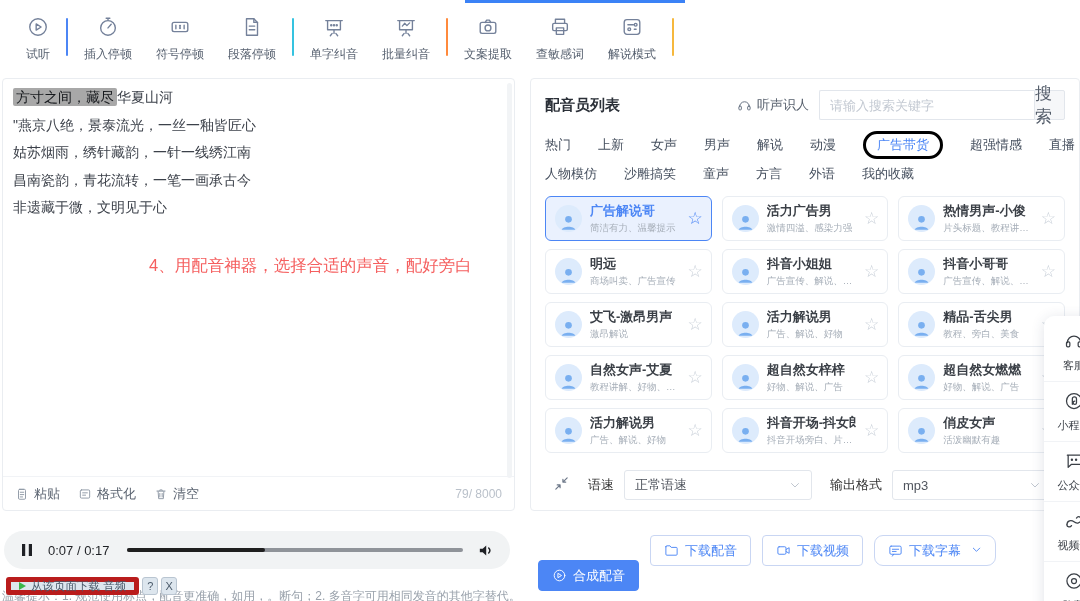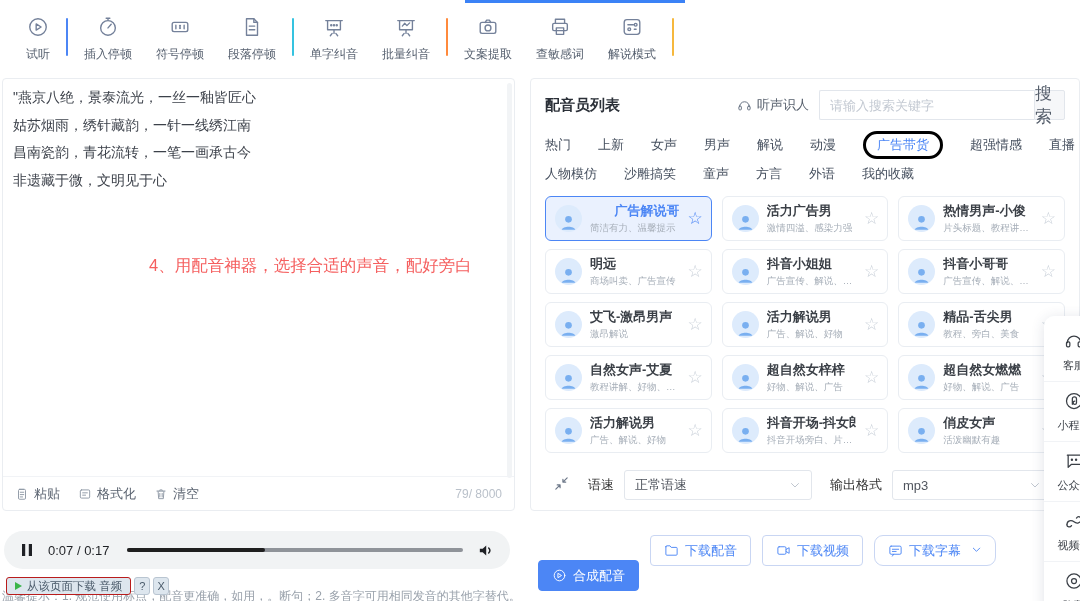--- a/index.html
+++ b/index.html
@@ -56,21 +56,21 @@
   .vcard { height:45px; border:1px solid #e9edf2; border-radius:6px; display:flex; align-items:center;
            gap:8px; padding:0 8px 0 9px; cursor:pointer; background:#fff; overflow:hidden; }
   .vcard .avatar { width:27px; height:27px; border-radius:50%; background:#ddebfc; flex:none;
                    display:flex; align-items:flex-end; justify-content:center; overflow:hidden; }
   .vcard .avatar svg { width:19px; height:19px; }
   .vc-text { flex:1; min-width:0; }
   .vc-name { font-size:13px; font-weight:bold; color:#3a3f46; white-space:nowrap; overflow:hidden; }
   .vc-desc { font-size:9.5px; color:#a6aeb8; white-space:nowrap; overflow:hidden; text-overflow:ellipsis; margin-top:2px; }
   .vc-star { font-size:17px; color:#c9d0d9; flex:none; cursor:pointer; line-height:1; }
   .vcard.selected { border-color:#4c86f5; background:#eaf1fe; }
-  .vcard.selected .vc-name { color:#4c86f5;text-align:right; }
+  .vcard.selected .vc-name { color:#4c86f5; }
   .vcard.selected .vc-star { color:#4c86f5; }
   .vp-bottom { position:absolute; left:0; bottom:10px; width:100%; display:flex; align-items:center;
                padding:0 14px 0 22px; gap:10px; }
   .collapse-ic svg { width:17px; height:17px; stroke:#6d7889; fill:none; stroke-width:1.7; stroke-linecap:round; }
   .ctl-label { font-size:13px; color:#333; margin-left:8px; white-space:nowrap; }
   .sel { height:30px; border:1px solid #e2e6ec; border-radius:3px; display:flex; align-items:center;
          padding:0 10px; font-size:13px; color:#50555e; cursor:pointer; background:#fff; }
   .sel .sel-val { flex:1; }
   .sel svg { width:12px; height:12px; stroke:#b9c0ca; fill:none; stroke-width:1.8; stroke-linecap:round; }
   .sel-speed { width:188px; }
@@ -101,21 +101,21 @@
   #float-widget { position:absolute; left:1044px; top:316px; width:60px; background:#fff;
                   border-radius:10px; box-shadow:0 2px 14px rgba(40,60,90,.14); padding:6px 0; }
   .fw-item { display:flex; flex-direction:column; align-items:center; gap:3px; padding:9px 0 8px 0; cursor:pointer; }
   .fw-item + .fw-item { border-top:1px solid #f1f3f6; }
   .fw-item svg { width:20px; height:20px; stroke:#3a3f46; fill:none; stroke-width:1.5;
                  stroke-linecap:round; stroke-linejoin:round; }
   .fw-label { font-size:11px; color:#3a3f46; white-space:nowrap; }
 
   
   #ext-bar { position:absolute; left:6px; top:577px; display:flex; align-items:center; gap:3px; z-index:5; }
-  .ext-main { display:flex; align-items:center; gap:5px; background:#dde6ee; border:1px solid #b91c1c;
+  .ext-main { display:flex; align-items:center; gap:5px; background:#dde6ee; border:5px solid #b91c1c;
               border-radius:3px; height:18px; padding:0 8px; font-size:11.5px; color:#4a5a6a; cursor:pointer; }
   .ext-play { width:0; height:0; border-left:7px solid #3bb54a; border-top:4.5px solid transparent;
               border-bottom:4.5px solid transparent; }
   .ext-sq { background:#dde6ee; border:1px solid #b9c5d1; border-radius:3px; height:18px; min-width:16px;
             display:flex; align-items:center; justify-content:center; font-size:11px; color:#4a5a6a; cursor:pointer; padding:0 3px; }
   #tip-line { position:absolute; left:2px; top:588px; font-size:12px; color:#99a1ab; white-space:nowrap; }
 </style>
 </head>
 <body>
 
@@ -201,20 +201,21 @@
             <circle cx="9" cy="14.5" r="1.5"></circle>
           </svg></span>
         <div class="tb-label">解说模式</div>
       </div>
     </div>
     <div class="tb-divider" style="background: rgb(246, 184, 61);"></div>
   </div>
 
 <div id="editor-panel">
   <div class="editor-text" id="editor-lines">
+      <div><span class="covered">方寸之间，藏尽</span>华夏山河</div>
       <div>"燕京八绝，景泰流光，一丝一釉皆匠心</div>
       <div>姑苏烟雨，绣针藏韵，一针一线绣江南</div>
       <div>昌南瓷韵，青花流转，一笔一画承古今</div>
       <div>非遗藏于微，文明见于心</div>
     </div>
   <div class="editor-scroll"></div>
   <div id="annotation">4、用配音神器，选择合适的声音，配好旁白</div>
   <div class="editor-footer">
     <span class="ef-btn">
       <svg viewBox="0 0 24 24">

